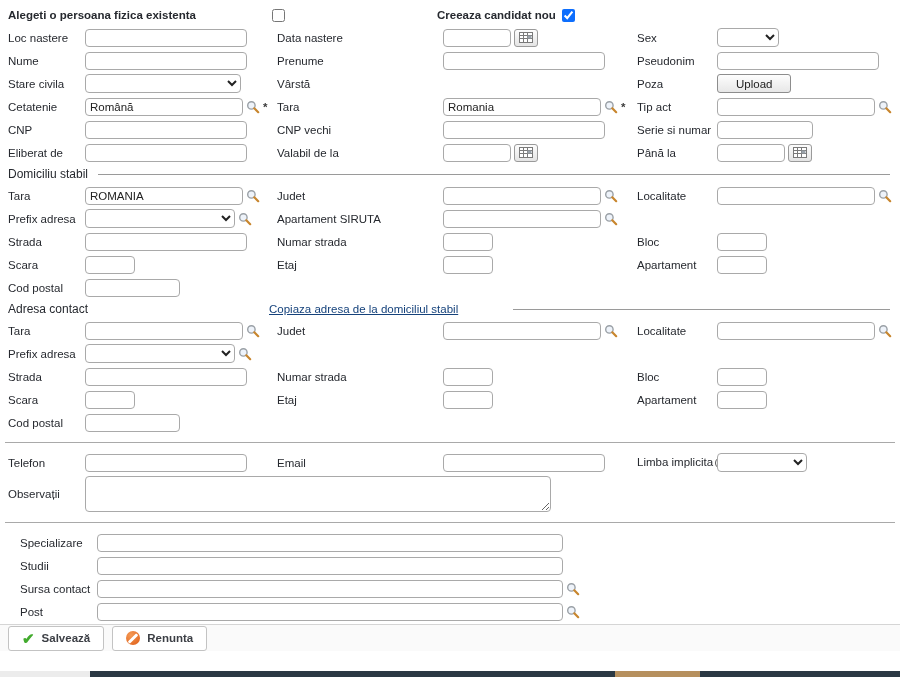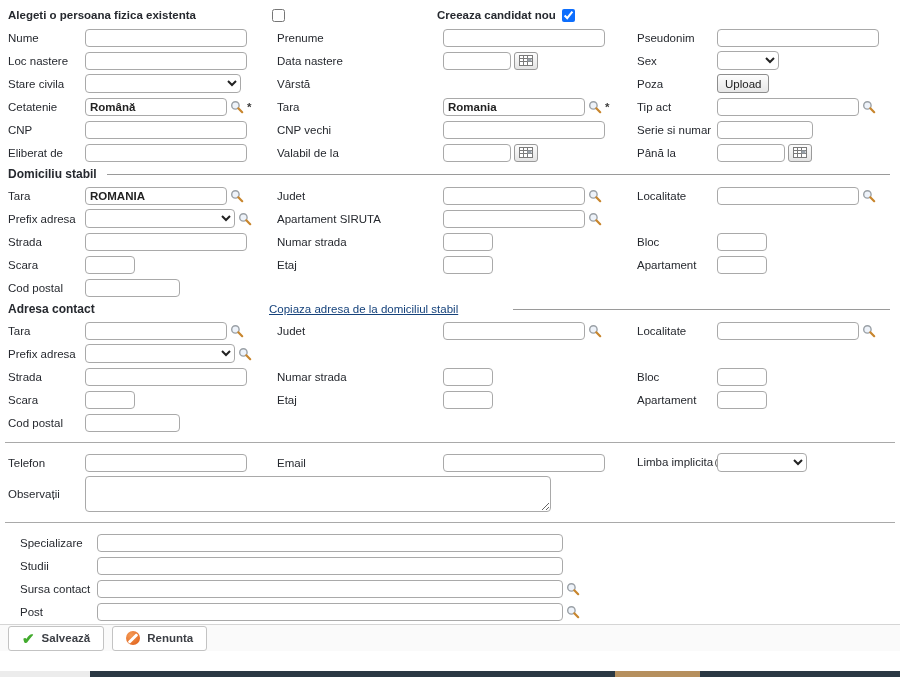--- a/index.html
+++ b/index.html
@@ -23,21 +23,21 @@
   }
   .cell { display:flex; align-items:center; gap:2px; white-space:nowrap; }
   .lab { white-space:nowrap; }
 
   input[type="text"], select, textarea {
     font-family:inherit; font-size:11.5px; color:#222;
     border:1px solid #a9a9a9; border-radius:4px; background:#fff;
     height:18px; padding:0 4px; outline:none;
   }
   .w-std   { width:162px; }
-  .w-mag   { width:142px;font-weight:bold; }
+  .w-mag   { width:158px; }
   .w-small { width:50px; }
   .w-postal{ width:95px; }
   .w-serie { width:96px; }
   .w-date  { width:68px; }
   .w-long  { width:466px; }
   select.w-selstd { width:156px; height:19px; }
   select.w-selpfx { width:150px; height:19px; }
   select.w-sex    { width:62px;  height:19px; }
   select.w-limba  { width:90px;  height:19px; }
 
@@ -46,21 +46,21 @@
     border:1px solid #9a9a9a; border-radius:3px;
     background:linear-gradient(#fdfdfd,#e4e4e4);
     display:inline-flex; align-items:center; justify-content:center;
     padding:0; cursor:pointer;
   }
   .magbtn { display:inline-flex; align-items:center; justify-content:center;
     background:none; border:none; padding:0; margin-left:1px; cursor:pointer; }
   .req { color:#3a3a3a; font-weight:bold; margin-left:1px; }
 
   .section-hdr { display:flex; align-items:center; height:20px; padding:0 10px 0 8px; }
-  .section-hdr .title { font-weight:bold; font-size:12px; white-space:nowrap; }
+  .section-hdr .title { font-weight:normal; font-size:12px; white-space:nowrap; }
   .section-hdr .rule  { flex:1; border-top:1px solid #9a9a9a; margin-left:10px; }
   .hdr-contact .title { width:261px; }
   .hdr-contact .rule  { margin-left:55px; }
   .copylink { color:#15427b; text-decoration:underline; white-space:nowrap; cursor:pointer; }
 
   .divider { border-top:1px solid #a9a9a9; margin:8px 5px; }
 
   .obsrow {
     display:grid; grid-template-columns:77px 1fr;
     padding-left:8px; align-items:center; height:40px;
@@ -70,21 +70,21 @@
   .longrow { display:grid; grid-template-columns:77px 1fr;
     align-items:center; height:23px; padding-left:20px; }
 
   .helpicon {
     display:inline-flex; align-items:center; justify-content:center;
     width:12px; height:12px; border:1px solid #555; border-radius:50%;
     font-size:9px; line-height:1; color:#333; margin-left:2px; flex:none;
   }
   .uploadbtn {
     font-family:inherit; font-size:11.5px; color:#222;
-    height:19px; padding:0 7px; border:1px solid #8d8d8d; border-radius:3px;
+    height:19px; padding:0 18px; border:1px solid #8d8d8d; border-radius:3px;
     background:linear-gradient(#fdfdfd,#e7e7e7); cursor:pointer;
   }
 
   .footer {
     display:flex; align-items:center; gap:8px;
     height:27px; padding-left:8px; margin-top:1px;
     border-top:1px solid #d5d5d5; background:#fafafa;
   }
   .fbtn {
     display:inline-flex; align-items:center; gap:7px;
@@ -111,35 +111,20 @@
 </head>
 <body>
 
 <div class="form">
 
   <div class="chkrow">
     <span class="lbl1">Alegeti o persoana fizica existenta</span>
     <input type="checkbox" style="">
     <span class="lbl2">Creeaza candidat nou</span>
     <input type="checkbox" class="chk2" checked="checked" style="">
-  </div>
-
-  <div class="frow">
-    <span class="lab">Nume</span>
-    <div class="cell">
-        <input type="text" class="w-std" style="">
-      </div>
-    <span class="lab">Prenume</span>
-    <div class="cell">
-        <input type="text" class="w-std" style="">
-      </div>
-    <span class="lab">Pseudonim</span>
-    <div class="cell">
-        <input type="text" class="w-std" style="">
-      </div>
   </div>
 
   <div class="frow">
     <span class="lab">Loc nastere</span>
     <div class="cell">
         <input type="text" class="w-std" style="">
       </div>
     <span class="lab">Data nastere</span>
     <div class="cell">
       <input type="text" class="w-date" style="">
@@ -154,20 +139,35 @@
   </svg>
 </button>
     </div>
     <span class="lab">Sex</span>
     <div class="cell">
         <select class="w-sex"></select>
       </div>
   </div>
 
   <div class="frow">
+    <span class="lab">Nume</span>
+    <div class="cell">
+        <input type="text" class="w-std" style="">
+      </div>
+    <span class="lab">Prenume</span>
+    <div class="cell">
+        <input type="text" class="w-std" style="">
+      </div>
+    <span class="lab">Pseudonim</span>
+    <div class="cell">
+        <input type="text" class="w-std" style="">
+      </div>
+  </div>
+
+  <div class="frow">
     <span class="lab">Stare civila</span>
     <div class="cell">
         <select class="w-selstd"></select>
       </div>
     <span class="lab">Vârstă</span>
     <div class="cell"></div>
     <span class="lab">Poza</span>
     <div class="cell">
         <button class="uploadbtn">Upload</button>
       </div>

